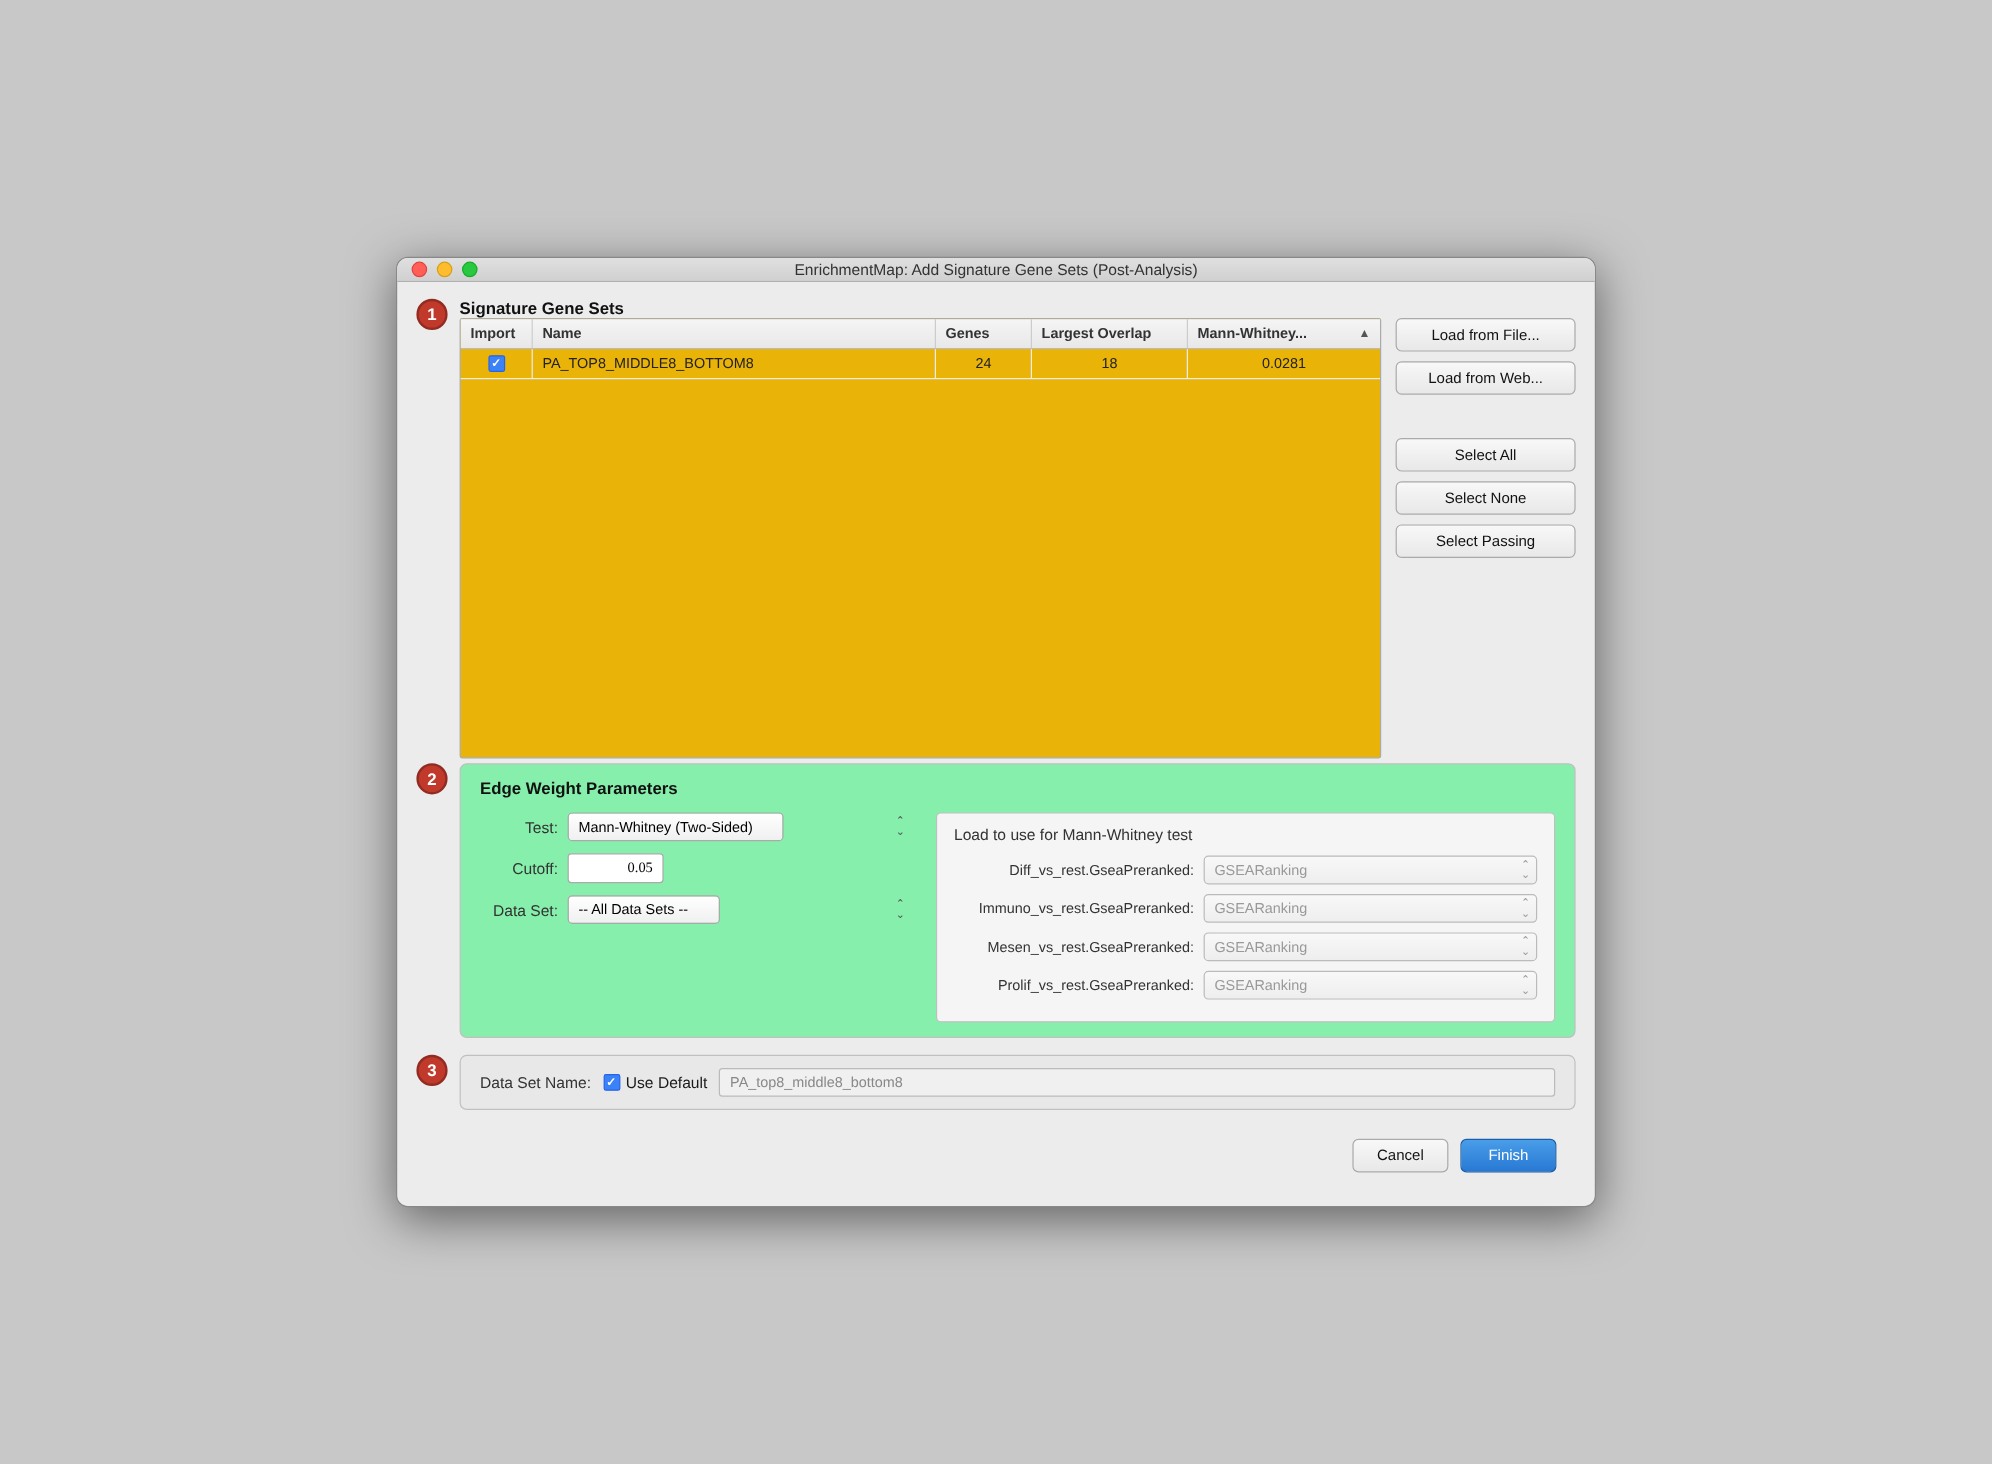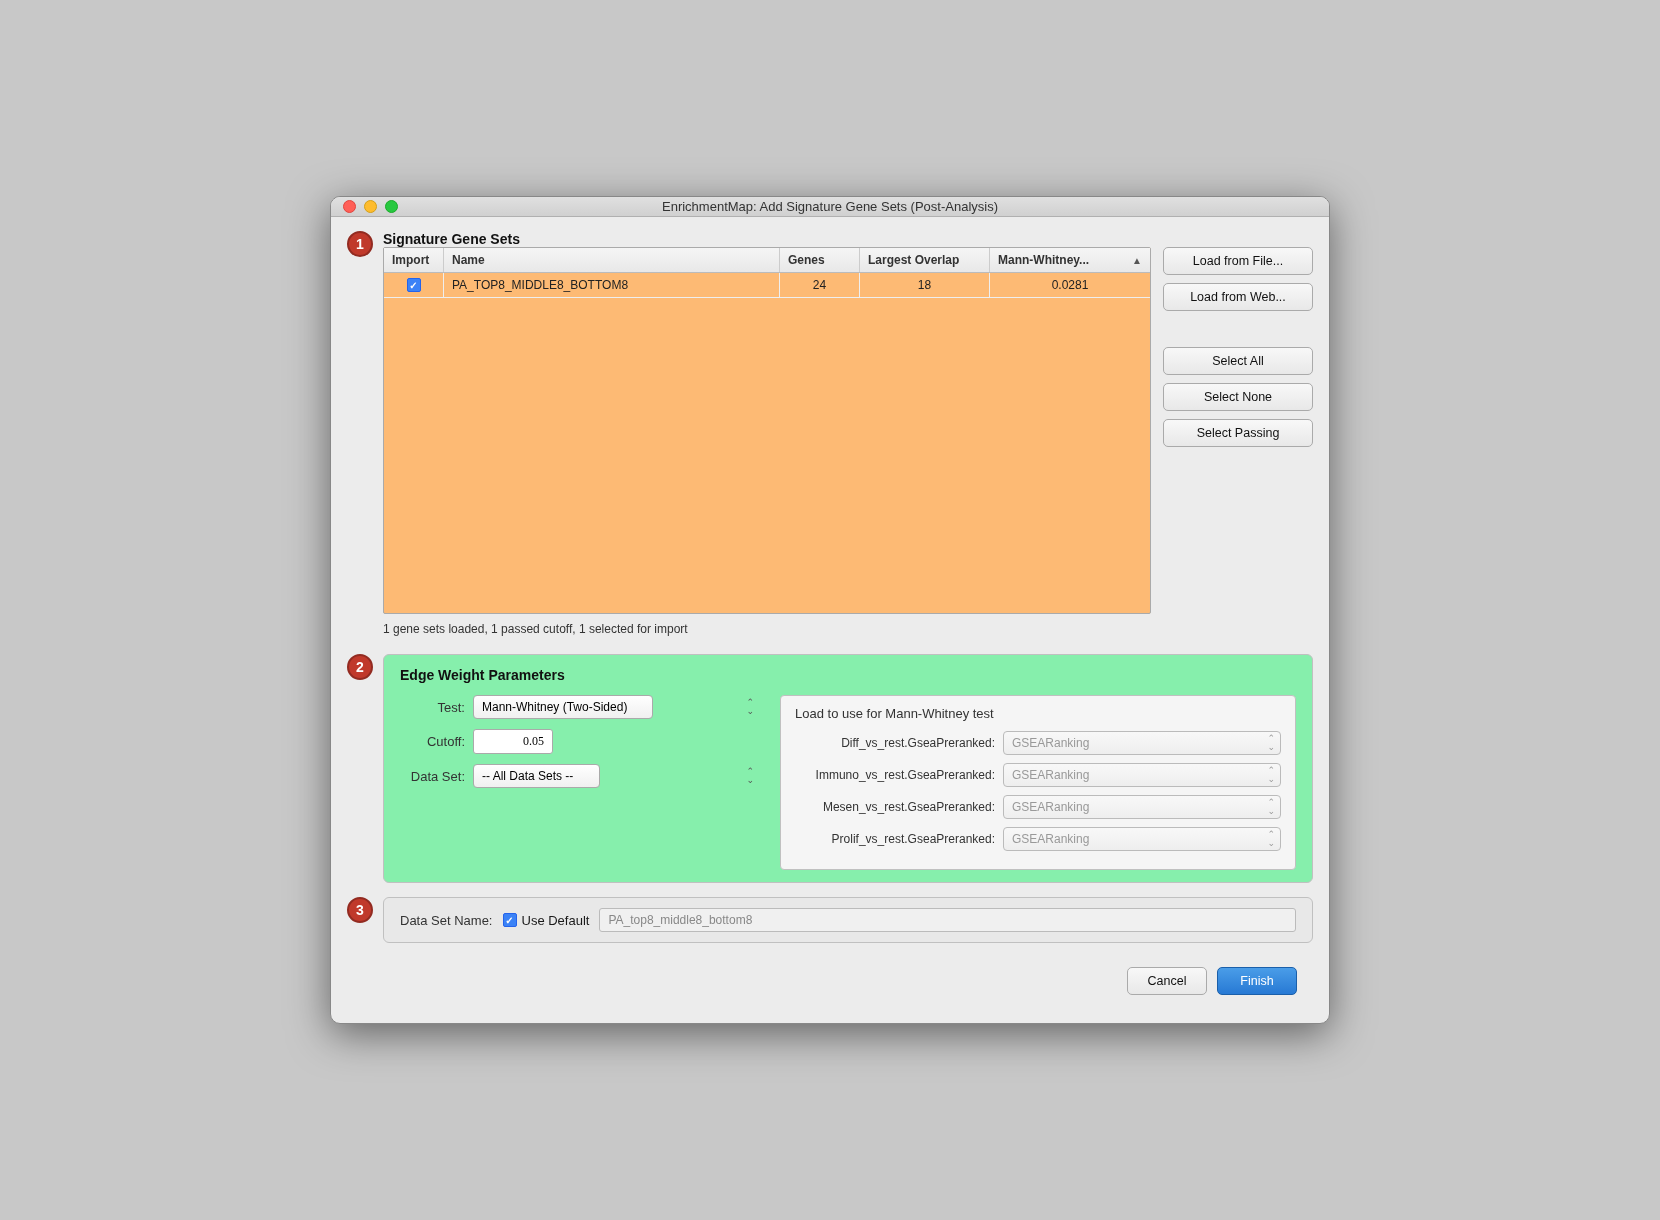--- a/index.html
+++ b/index.html
@@ -75,21 +75,21 @@
     }
     
     .gene-sets-layout {
       display: flex;
       gap: 12px;
       align-items: flex-start;
     }
     .table-container {
       flex: 1;
       border: 1px solid #aaa;
-      background: #fdba74;
+      background: #eab308;
       border-radius: 2px;
     }
     .table-header {
       display: grid;
       grid-template-columns: 60px 1fr 80px 130px 160px;
       background: linear-gradient(to bottom, #f5f5f5, #e8e8e8);
       border-bottom: 1px solid #bbb;
     }
     .th {
       padding: 5px 8px;
@@ -392,21 +392,20 @@
           <div class="table-buttons">
             <button class="btn">Load from File...</button>
             <button class="btn">Load from Web...</button>
             <div style="height: 20px;"></div>
             <button class="btn">Select All</button>
             <button class="btn">Select None</button>
             <button class="btn">Select Passing</button>
           </div>
         </div>
 
-        <div class="status-text">1 gene sets loaded, 1 passed cutoff, 1 selected for import</div>
       </div>
     </div>
 
     <div class="section-row">
       <div class="step-circle">2</div>
       <div class="section-content">
         <div class="section-box">
           <div class="section-title" style="margin-bottom: 12px;">Edge Weight Parameters</div>
           <div class="edge-layout">
 

